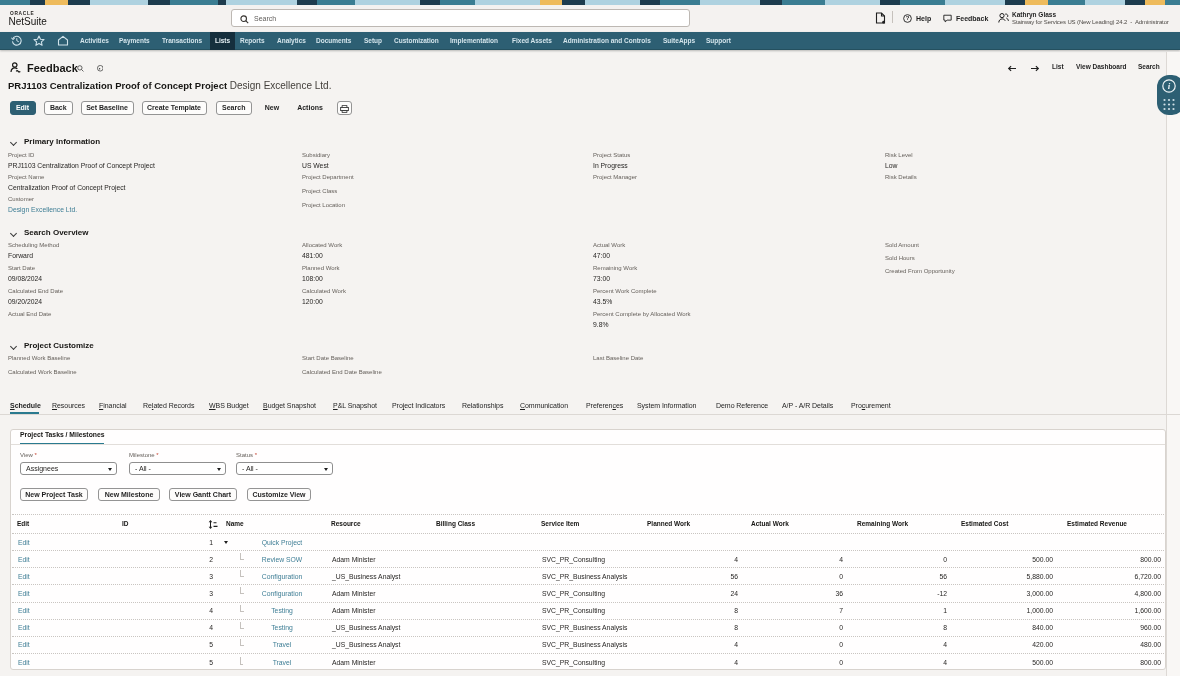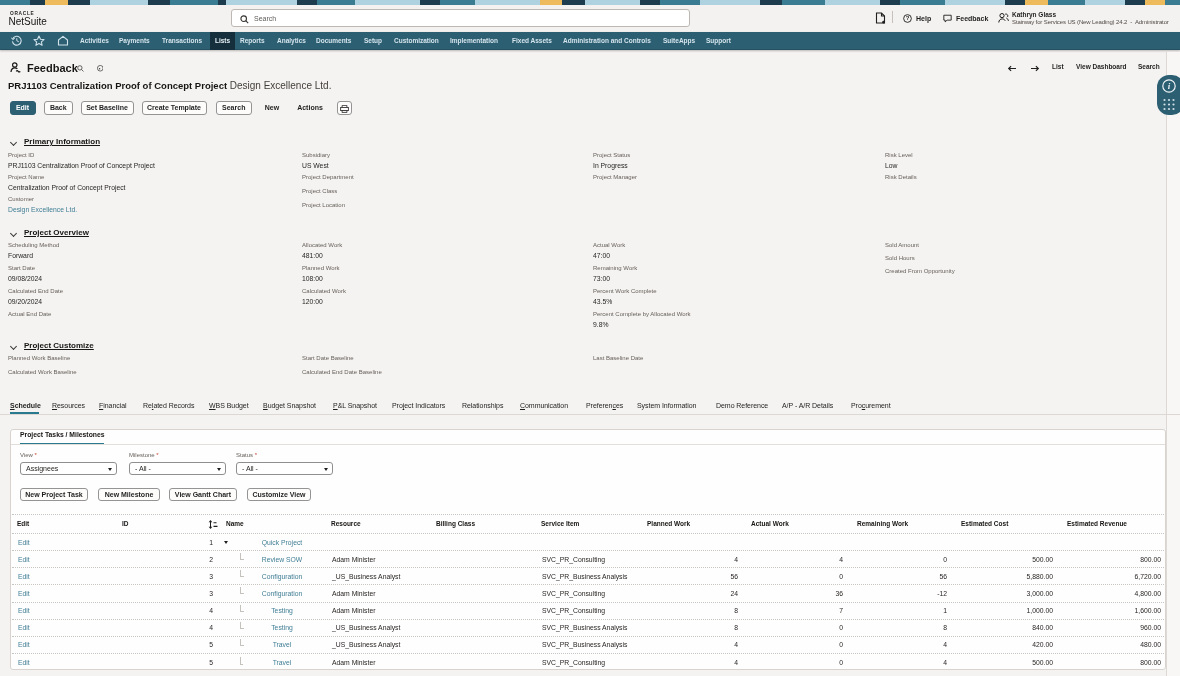--- a/index.html
+++ b/index.html
@@ -52,21 +52,21 @@
 
 
 .btn { position:absolute; top:101px; height:13.5px; line-height:11.5px; background:#fdfcfb; border:1px solid #949494; border-radius:3px; font-size:7px; font-weight:700; color:#1f1f1f; text-align:center; }
 #btn-edit { background:#2d5f73; border-color:#2d5f73; color:#fff; }
 .btn-plain { position:absolute; top:101px; height:13.5px; line-height:13.5px; font-size:7px; font-weight:700; color:#1f1f1f; text-align:center; }
 
 
 #pill { left:1157px; top:75px; width:27px; height:40px; background:#2d5f73; border-radius:12px; }
 
 
-.sechdr { position:absolute; font-size:8px; font-weight:700; color:#161513;text-decoration:underline; }
+.sechdr { position:absolute; font-size:8px; font-weight:700; color:#161513; }
 .chev { position:absolute; width:5px; height:5px; border-left:1.4px solid #3a3a3a; border-bottom:1.4px solid #3a3a3a; transform:rotate(-45deg); }
 .flabel { font-size:6px; color:#66615c; }
 .fvalue { font-size:6.8px; color:#211f1d; margin-top:3.5px; }
 .fvalue a { color:#3f7e95; text-decoration:none; }
 .field { position:absolute; }
 
 
 .tab { position:absolute; top:402px; font-size:7px; color:#1f1f1f; letter-spacing:-0.05px; }
 #tab-underline { left:10px; top:412px; width:29px; height:2px; background:#2a7a8f; }
 #tabs-rule { left:0px; top:414px; width:1180px; height:1px; background:#dcd8d4; }
@@ -253,21 +253,21 @@
       <div class="flabel">Project Manager</div>
     </div>
 <div class="field" style="left:885px;top:152px">
       <div class="flabel">Risk Level</div>
       <div class="fvalue">Low</div>
     </div>
 <div class="field" style="left:885px;top:174px">
       <div class="flabel">Risk Details</div>
     </div>
 <div class="chev" style="left:11px;top:231px"></div>
-    <div class="sechdr" style="left:24px;top:228px">Project Overview</div>
+    <div class="sechdr" style="left:24px;top:228px">Search Overview</div>
 <div class="field" style="left:8px;top:242px">
       <div class="flabel">Scheduling Method</div>
       <div class="fvalue">Forward</div>
     </div>
 <div class="field" style="left:8px;top:265px">
       <div class="flabel">Start Date</div>
       <div class="fvalue">09/08/2024</div>
     </div>
 <div class="field" style="left:8px;top:288px">
       <div class="flabel">Calculated End Date</div>

